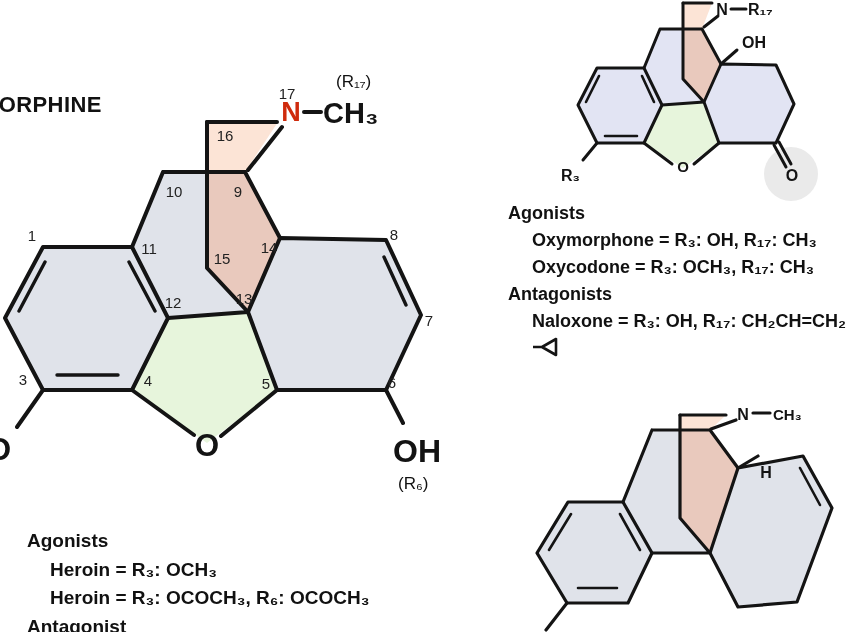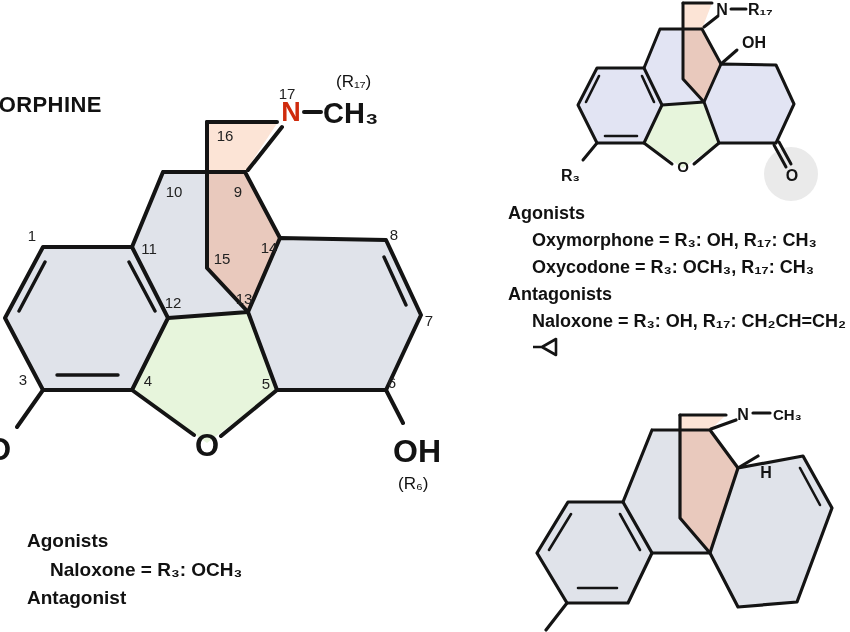--- a/index.html
+++ b/index.html
@@ -123,21 +123,22 @@
       <path class="dbl-thin" d="M549,550 L571,514 M620,514 L640,550 M578,588 L617,588 M800,468 L820,505"></path>
 
       <text class="t-atom-sm" x="743" y="420" text-anchor="middle" fill="#cf2b0d">N</text>
       <text class="t-atom-xs" x="773" y="420">CH₃</text>
       <text class="t-atom-sm" x="766" y="478" text-anchor="middle">H</text>
     </g>
   </svg>
 
   <div class="legend" id="legend-left">
     <div class="heading">Agonists</div>
-    <div class="item">Naloxone =  R₃: OCH₃</div>
+    <div class="item">Heroin =  R₃: OCH₃</div>
+    <div class="item">Heroin = R₃: OCOCH₃,  R₆: OCOCH₃</div>
     <div class="heading">Antagonist</div>
   </div>
 
   <div class="legend" id="legend-right">
     <div class="heading">Agonists</div>
     <div class="item">Oxymorphone = R₃: OH, R₁₇: CH₃</div>
     <div class="item">Oxycodone = R₃: OCH₃, R₁₇: CH₃</div>
     <div class="heading">Antagonists</div>
     <div class="item">Naloxone = R₃: OH, R₁₇: CH₂CH=CH₂</div>
     <div class="item">

